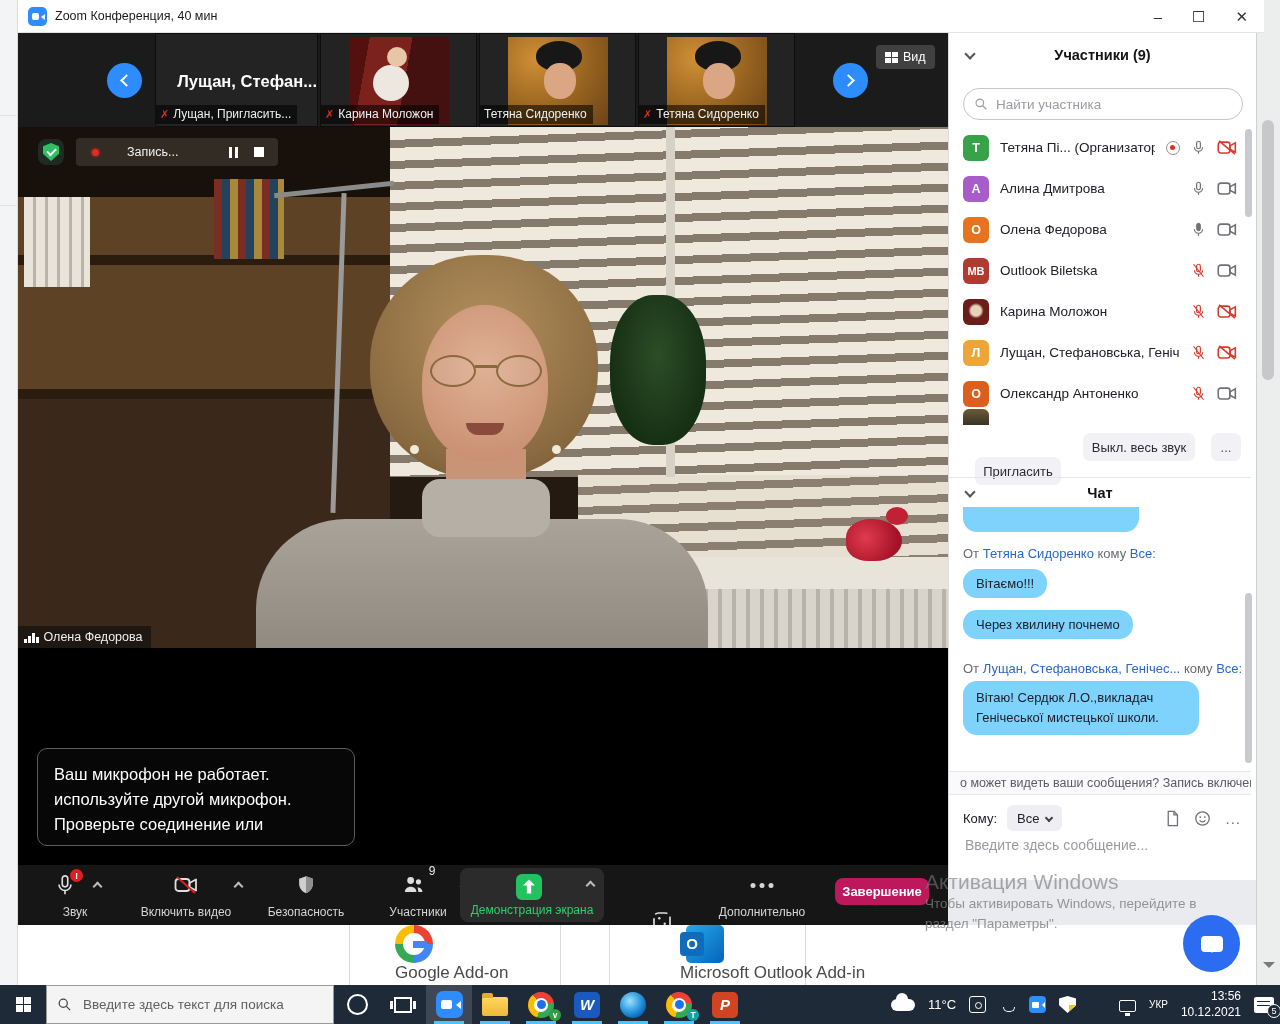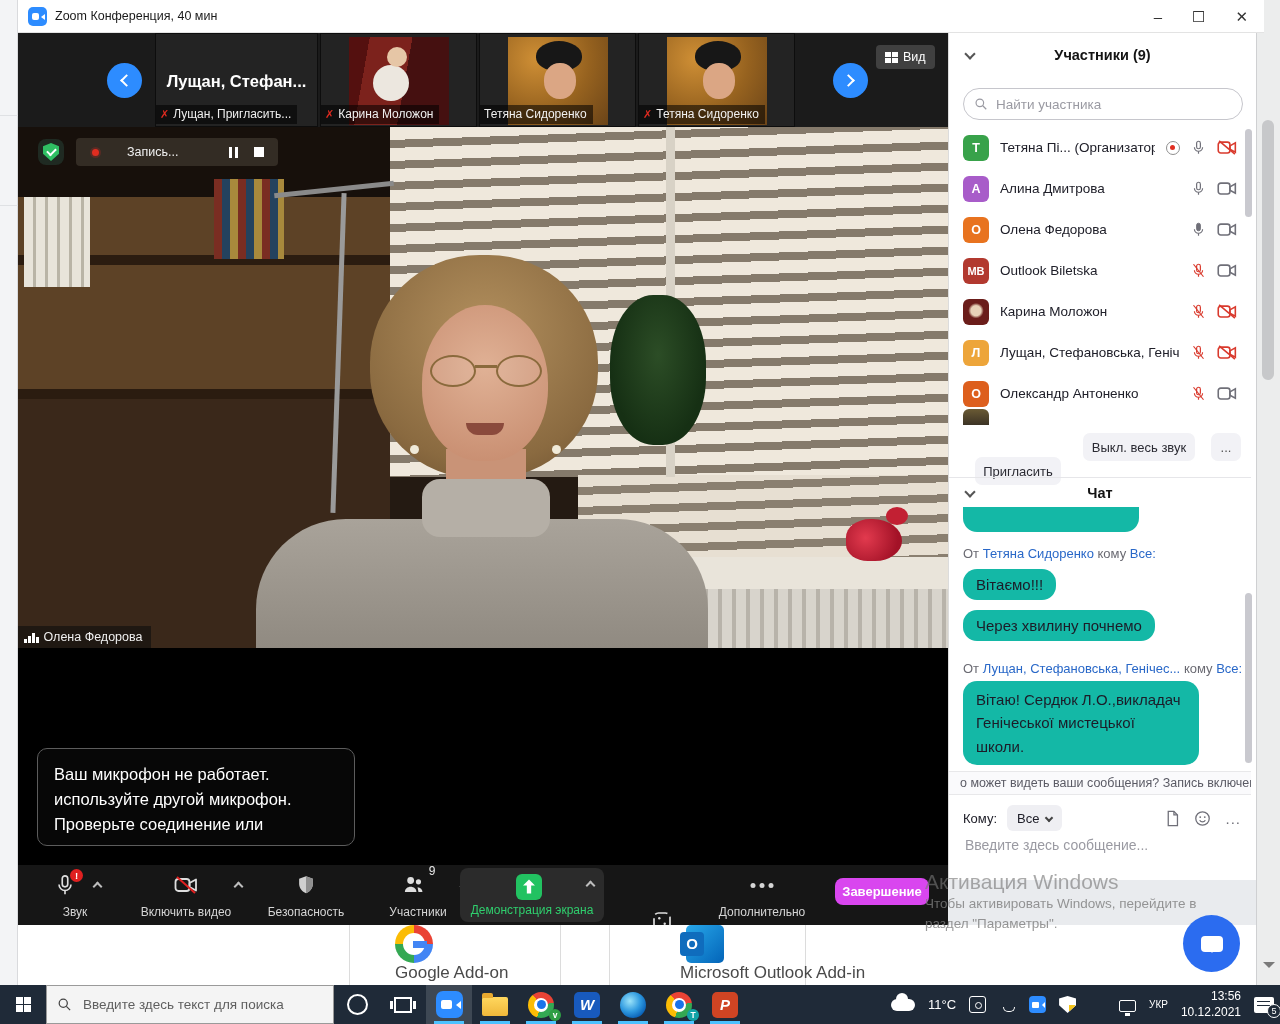--- a/index.html
+++ b/index.html
@@ -22,21 +22,21 @@
   #win-controls{position:absolute;right:8px;top:0;height:33px;display:flex;align-items:center;gap:30px;padding-right:8px;color:#333;}
   #win-controls span{font-size:15px;cursor:default;line-height:1;}
 
   
   #filmstrip{position:absolute;left:18px;top:33px;width:930px;height:94px;background:#1b1b1b;}
   .nav-circle{position:absolute;width:35px;height:35px;border-radius:50%;background:#2d8cff;top:30px;}
   .nav-circle .chev{position:absolute;top:13px;width:9px;height:9px;border-left:2.5px solid #fff;border-bottom:2.5px solid #fff;}
   #nav-left{left:89px;} #nav-left .chev{left:15px;transform:rotate(45deg);}
   #nav-right{left:815px;} #nav-right .chev{left:11px;transform:rotate(-135deg);}
   .tile{position:absolute;top:0;height:94px;background:#232323;border:1px solid #0d0d0d;}
-  .tile .big-name{position:absolute;width:100%;top:38px;text-align:center;color:#fff;font-size:16.5px;font-weight:700;}
+  .tile .big-name{position:absolute;width:100%;top:38px;text-align:right;color:#fff;font-size:16.5px;font-weight:700;}
   .tile .tlabel{position:absolute;left:0;bottom:2px;background:rgba(0,0,0,.55);color:#f0f0f0;font-size:12px;padding:2px 6px 3px 4px;display:flex;align-items:center;gap:4px;white-space:nowrap;max-width:100%;overflow:hidden;}
   .mute-x{color:#e02b20;font-size:11px;font-weight:700;}
   .photo{position:relative;width:100px;height:88px;margin:3px auto 0;overflow:hidden;}
   .photo.karina{background:linear-gradient(100deg,#54100f 0 18%,#7c221c 18% 55%,#451010 55%);}
   .photo.karina::after{content:"";position:absolute;left:38px;top:10px;width:20px;height:20px;border-radius:50%;background:#e6c6a6;box-shadow:-6px 26px 0 8px #ece7df;}
   .photo.tetyana{background:radial-gradient(circle at 28% 25%,#cf8f35,#96621f 55%,#6b4418);}
   .photo.tetyana::before{content:"";position:absolute;left:28px;top:4px;width:46px;height:30px;background:#171717;border-radius:50% 50% 45% 45%;}
   .photo.tetyana::after{content:"";position:absolute;left:36px;top:26px;width:32px;height:36px;background:#dba684;border-radius:48%;}
   #view-btn{position:absolute;left:858px;top:12px;height:24px;padding:0 9px;background:rgba(95,95,95,.55);border-radius:4px;color:#fff;font-size:12.5px;display:flex;align-items:center;gap:5px;}
   .grid-ic{display:inline-block;width:13px;height:11px;background:
@@ -103,21 +103,21 @@
   #tb-video{left:106px;width:124px;}
   #tb-sec{left:236px;width:104px;}
   #tb-part{left:348px;width:104px;}
   .part-count{font-size:12px;color:#e8e8e8;position:relative;top:-9px;margin-left:2px;}
   #tb-share{left:442px;width:144px;height:54px;top:3px;background:#2b2b2b;border-radius:8px;}
   #tb-share .lbl{color:#2fce6d;bottom:5px;}
   .share-box{position:absolute;left:56px;top:6px;width:26px;height:26px;border-radius:6px;background:#22c261;}
   #tb-apps{left:596px;width:96px;margin-top:36px;}
   #tb-more{left:696px;width:96px;}
   .dots3{position:absolute;top:18px;left:50%;transform:translateX(-50%);width:5px;height:5px;border-radius:50%;background:#d5d5d5;box-shadow:-9px 0 0 #d5d5d5,9px 0 0 #d5d5d5;}
-  #tb-end{position:absolute;left:817px;top:13px;width:94px;height:27px;background:#d946ef;border:none;border-radius:8px;color:#fff;font-size:13px;font-weight:700;}
+  #tb-end{position:absolute;left:817px;top:13px;width:94px;height:27px;background:#be185d;border:none;border-radius:8px;color:#fff;font-size:13px;font-weight:700;}
 
   
   #panel{position:absolute;left:948px;top:33px;width:308px;height:847px;background:#fff;border-left:1px solid #dcdcdc;overflow:hidden;}
   .sec-head{position:relative;height:46px;}
   .sec-head .title{position:absolute;width:100%;top:14px;text-align:center;font-size:14.5px;font-weight:700;color:#141414;}
   .chev-dn{position:absolute;left:17px;top:17px;width:8px;height:8px;border-left:2px solid #555;border-bottom:2px solid #555;transform:rotate(-45deg);}
   #p-search{position:absolute;left:14px;top:55px;width:280px;height:32px;border:1px solid #c6c6cc;border-radius:16px;display:flex;align-items:center;padding:0 10px;gap:6px;}
   #p-search input{border:none;outline:none;flex:1;font-size:13.5px;color:#333;background:transparent;}
   #p-search input::placeholder{color:#9a9aa2;}
   #p-list{position:absolute;left:0;top:94px;width:302px;}
@@ -133,21 +133,21 @@
   #p-partial{position:absolute;left:14px;top:376px;width:26px;height:16px;border-radius:6px 6px 0 0;background:linear-gradient(#6a5a34,#3c3325);}
   #p-buttons{position:absolute;left:0;top:400px;width:302px;height:32px;}
   .pbtn{position:absolute;height:28px;background:#f2f2f6;border:none;border-radius:7px;font-size:13px;color:#2b2b33;}
   #btn-invite{left:26px;width:86px;margin-top:24px;}
   #btn-muteall{left:134px;width:112px;}
   #btn-pmore{left:262px;width:30px;color:#555;}
   #p-divider{position:absolute;left:0;top:444px;width:302px;height:1px;background:#e6e6e9;}
   #chat-head{position:absolute;left:0;top:446px;width:302px;height:30px;}
   #chat-head .title{top:6px;}
   #chat-head .chev-dn{top:9px;}
-  .bubble{background:#14b8a6;border-radius:14px;color:#1c1c28;font-size:15px;padding:7px 13px;position:absolute;left:14px;}
+  .bubble{background:#7dd3fc;border-radius:14px;color:#1c1c28;font-size:13px;padding:7px 13px;position:absolute;left:14px;}
   #bub-partial{top:474px;width:176px;height:25px;border-radius:0 0 14px 14px;}
   .sender-line{position:absolute;left:14px;font-size:13px;color:#6a6a72;white-space:nowrap;overflow:hidden;width:278px;}
   .sender-line b{color:#2968c8;font-weight:400;}
   #sline1{top:513px;}
   #bub1{top:536px;}
   #bub2{top:577px;}
   #sline2{top:628px;}
   #bub3{top:648px;max-width:236px;line-height:1.55;}
   #chat-notice{position:absolute;left:0;top:738px;width:302px;height:24px;background:#fafafc;border-top:1px solid #e8e8ea;border-bottom:1px solid #e8e8ea;display:flex;align-items:center;gap:5px;padding:0 0 0 6px;color:#5a5a64;font-size:12.5px;white-space:nowrap;overflow:hidden;}
   #to-row{position:absolute;left:14px;top:771px;width:278px;height:28px;display:flex;align-items:center;gap:10px;}

